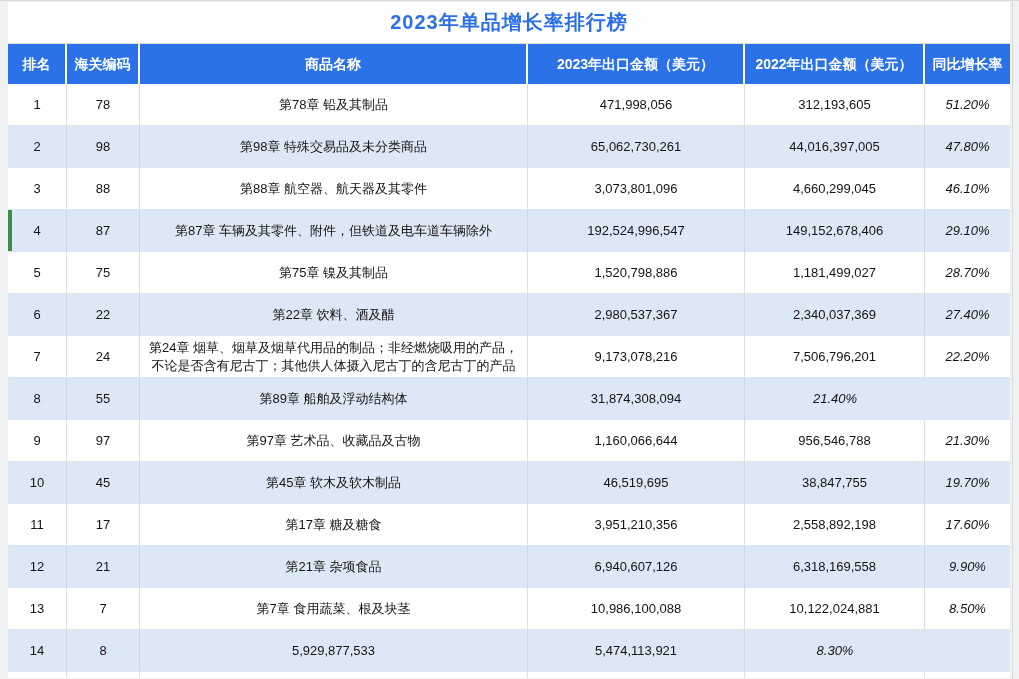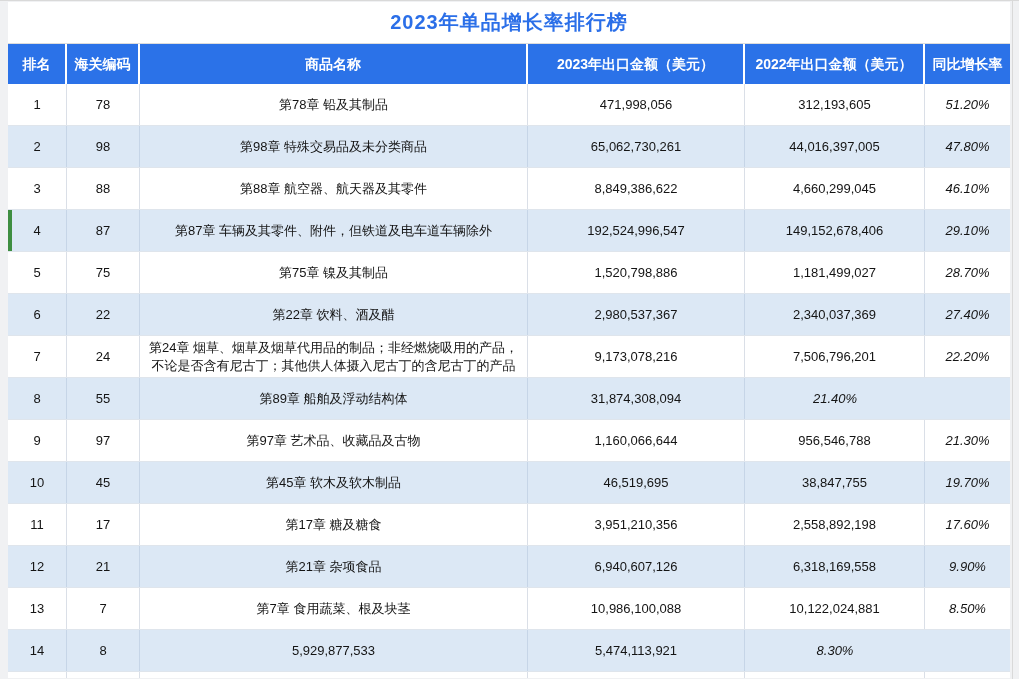--- a/index.html
+++ b/index.html
@@ -101,21 +101,21 @@
     <div class="cell">65,062,730,261</div>
     <div class="cell">44,016,397,005</div>
     <div class="cell">47.80%</div>
   </div>
 
   <div class="table-row grid-cols">
 
     <div class="cell">3</div>
     <div class="cell">88</div>
     <div class="cell">第88章 航空器、航天器及其零件</div>
-    <div class="cell">8,849,386,622</div>
+    <div class="cell">3,073,801,096</div>
     <div class="cell">4,660,299,045</div>
     <div class="cell">46.10%</div>
   </div>
 
   <div class="table-row grid-cols alt highlighted">
     <div class="row-marker"></div>
     <div class="cell">4</div>
     <div class="cell">87</div>
     <div class="cell">第87章 车辆及其零件、附件，但铁道及电车道车辆除外</div>
     <div class="cell">192,524,996,547</div>

